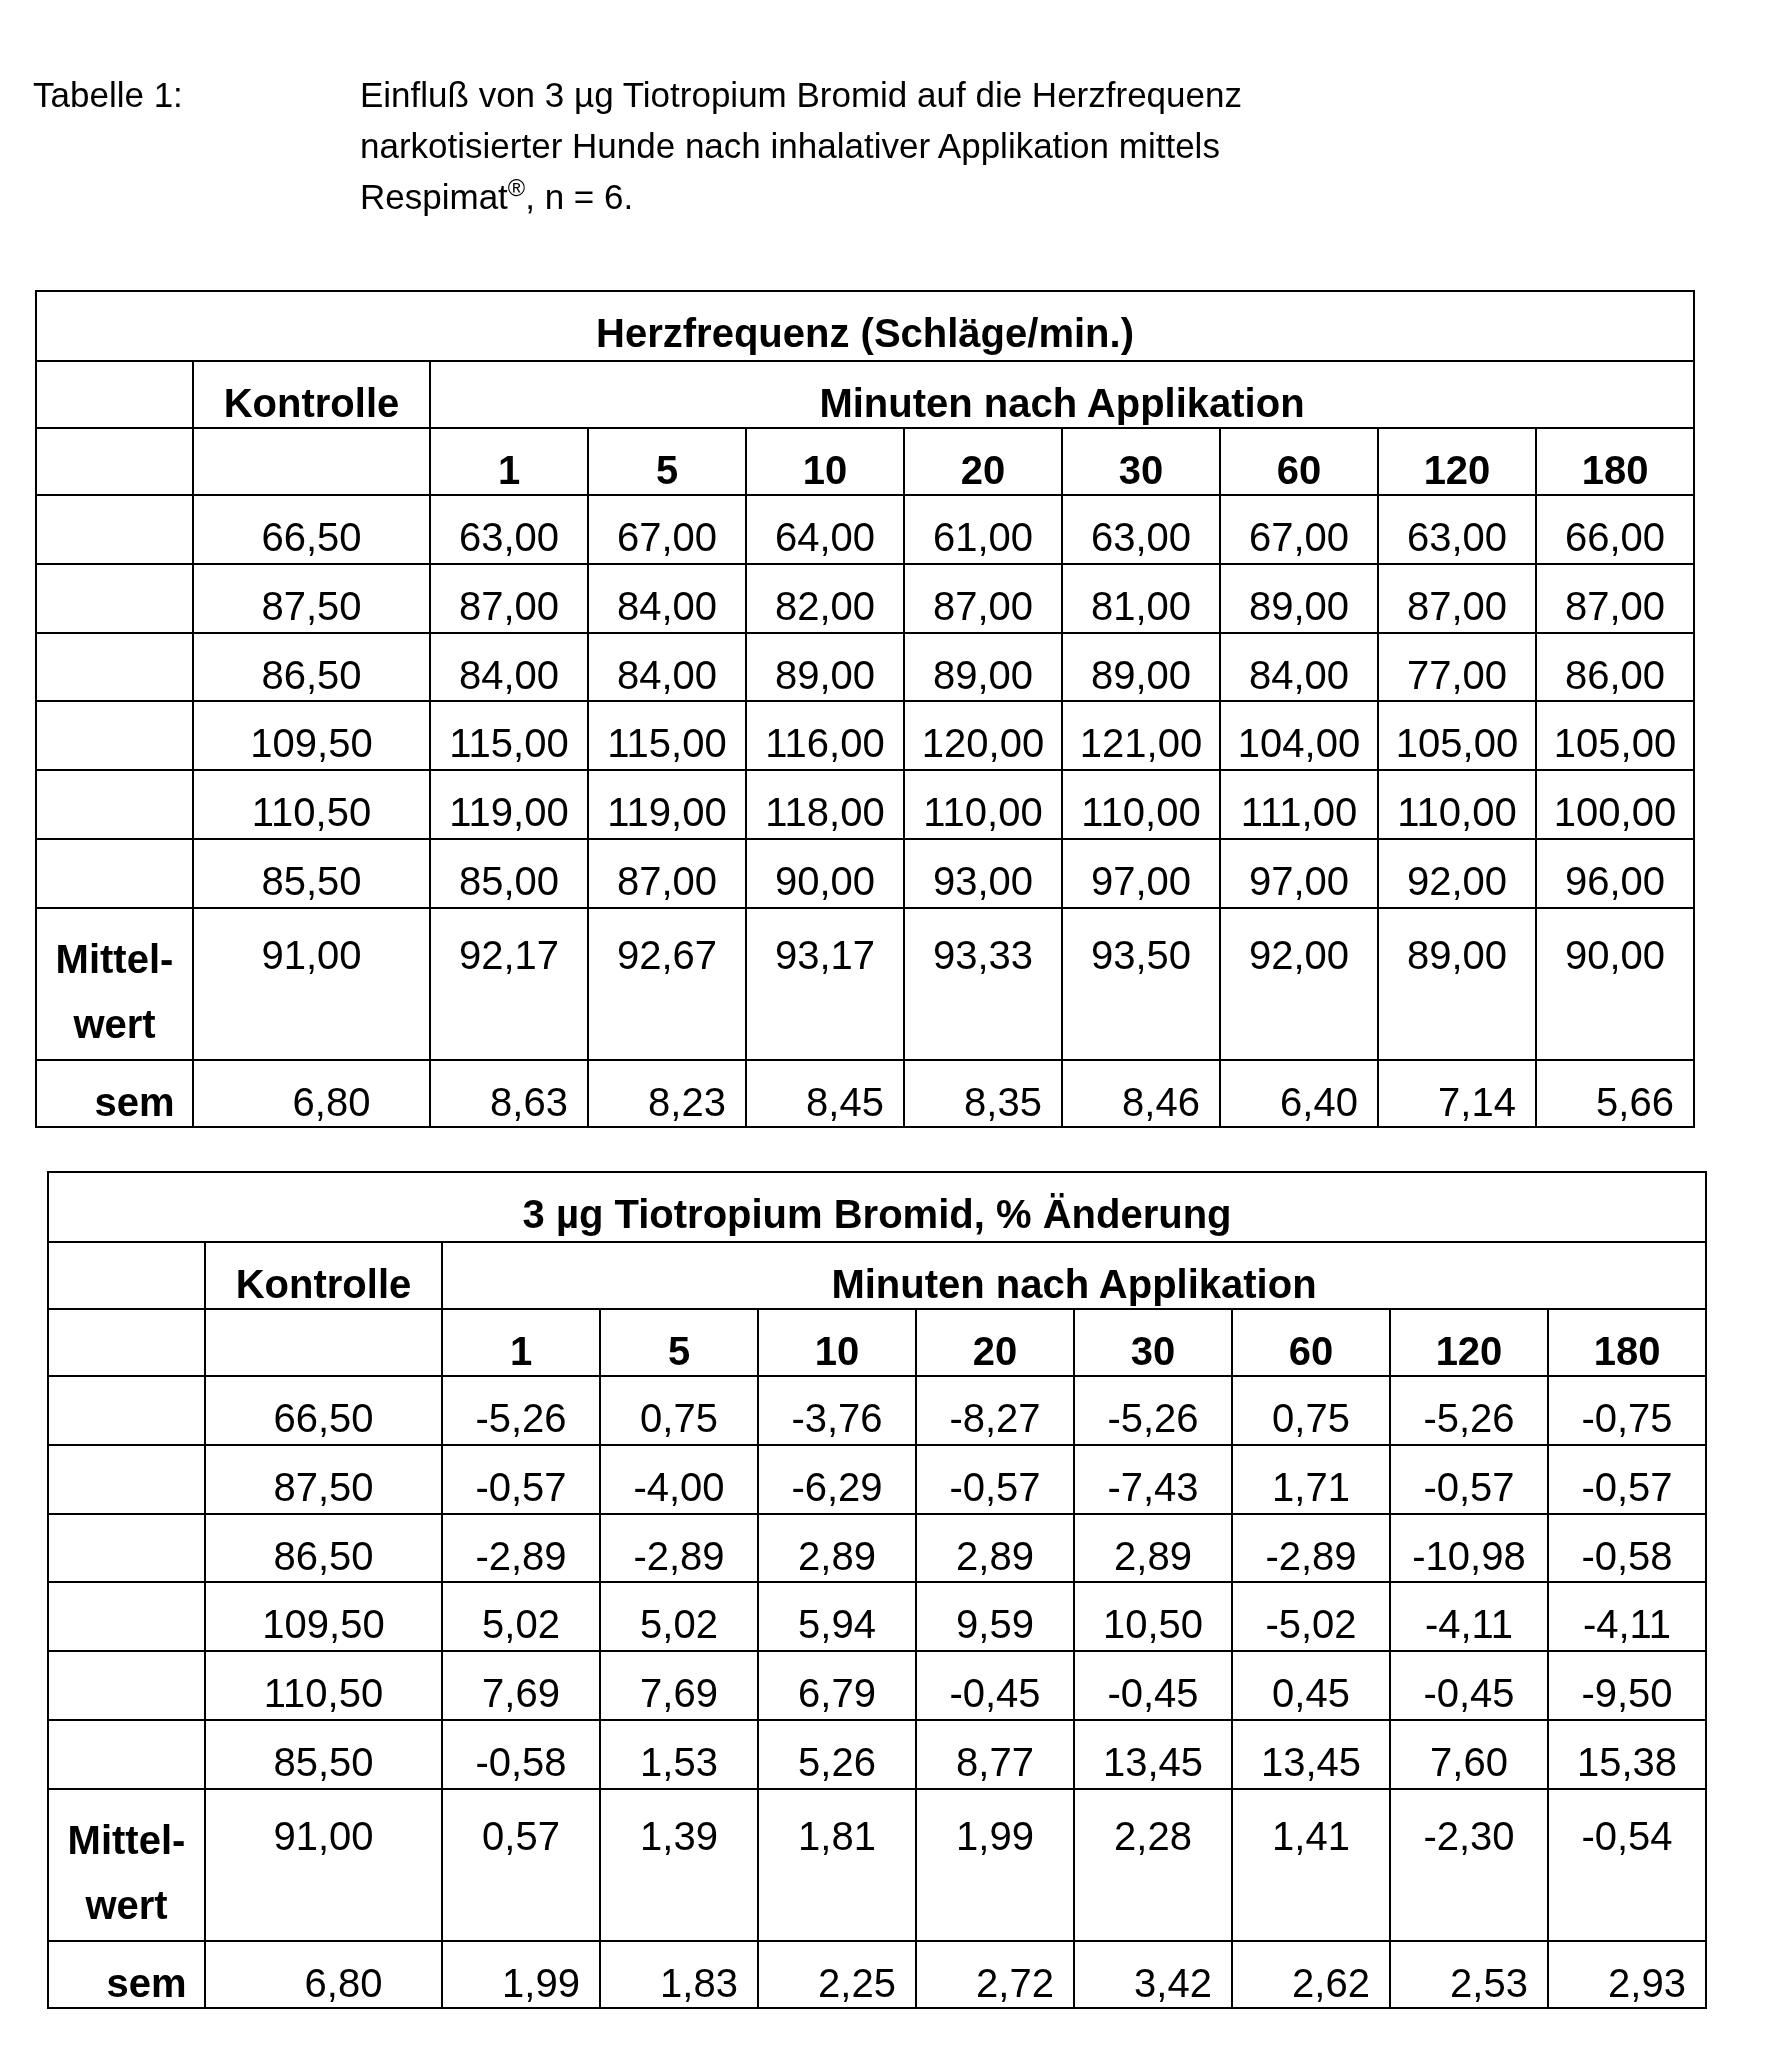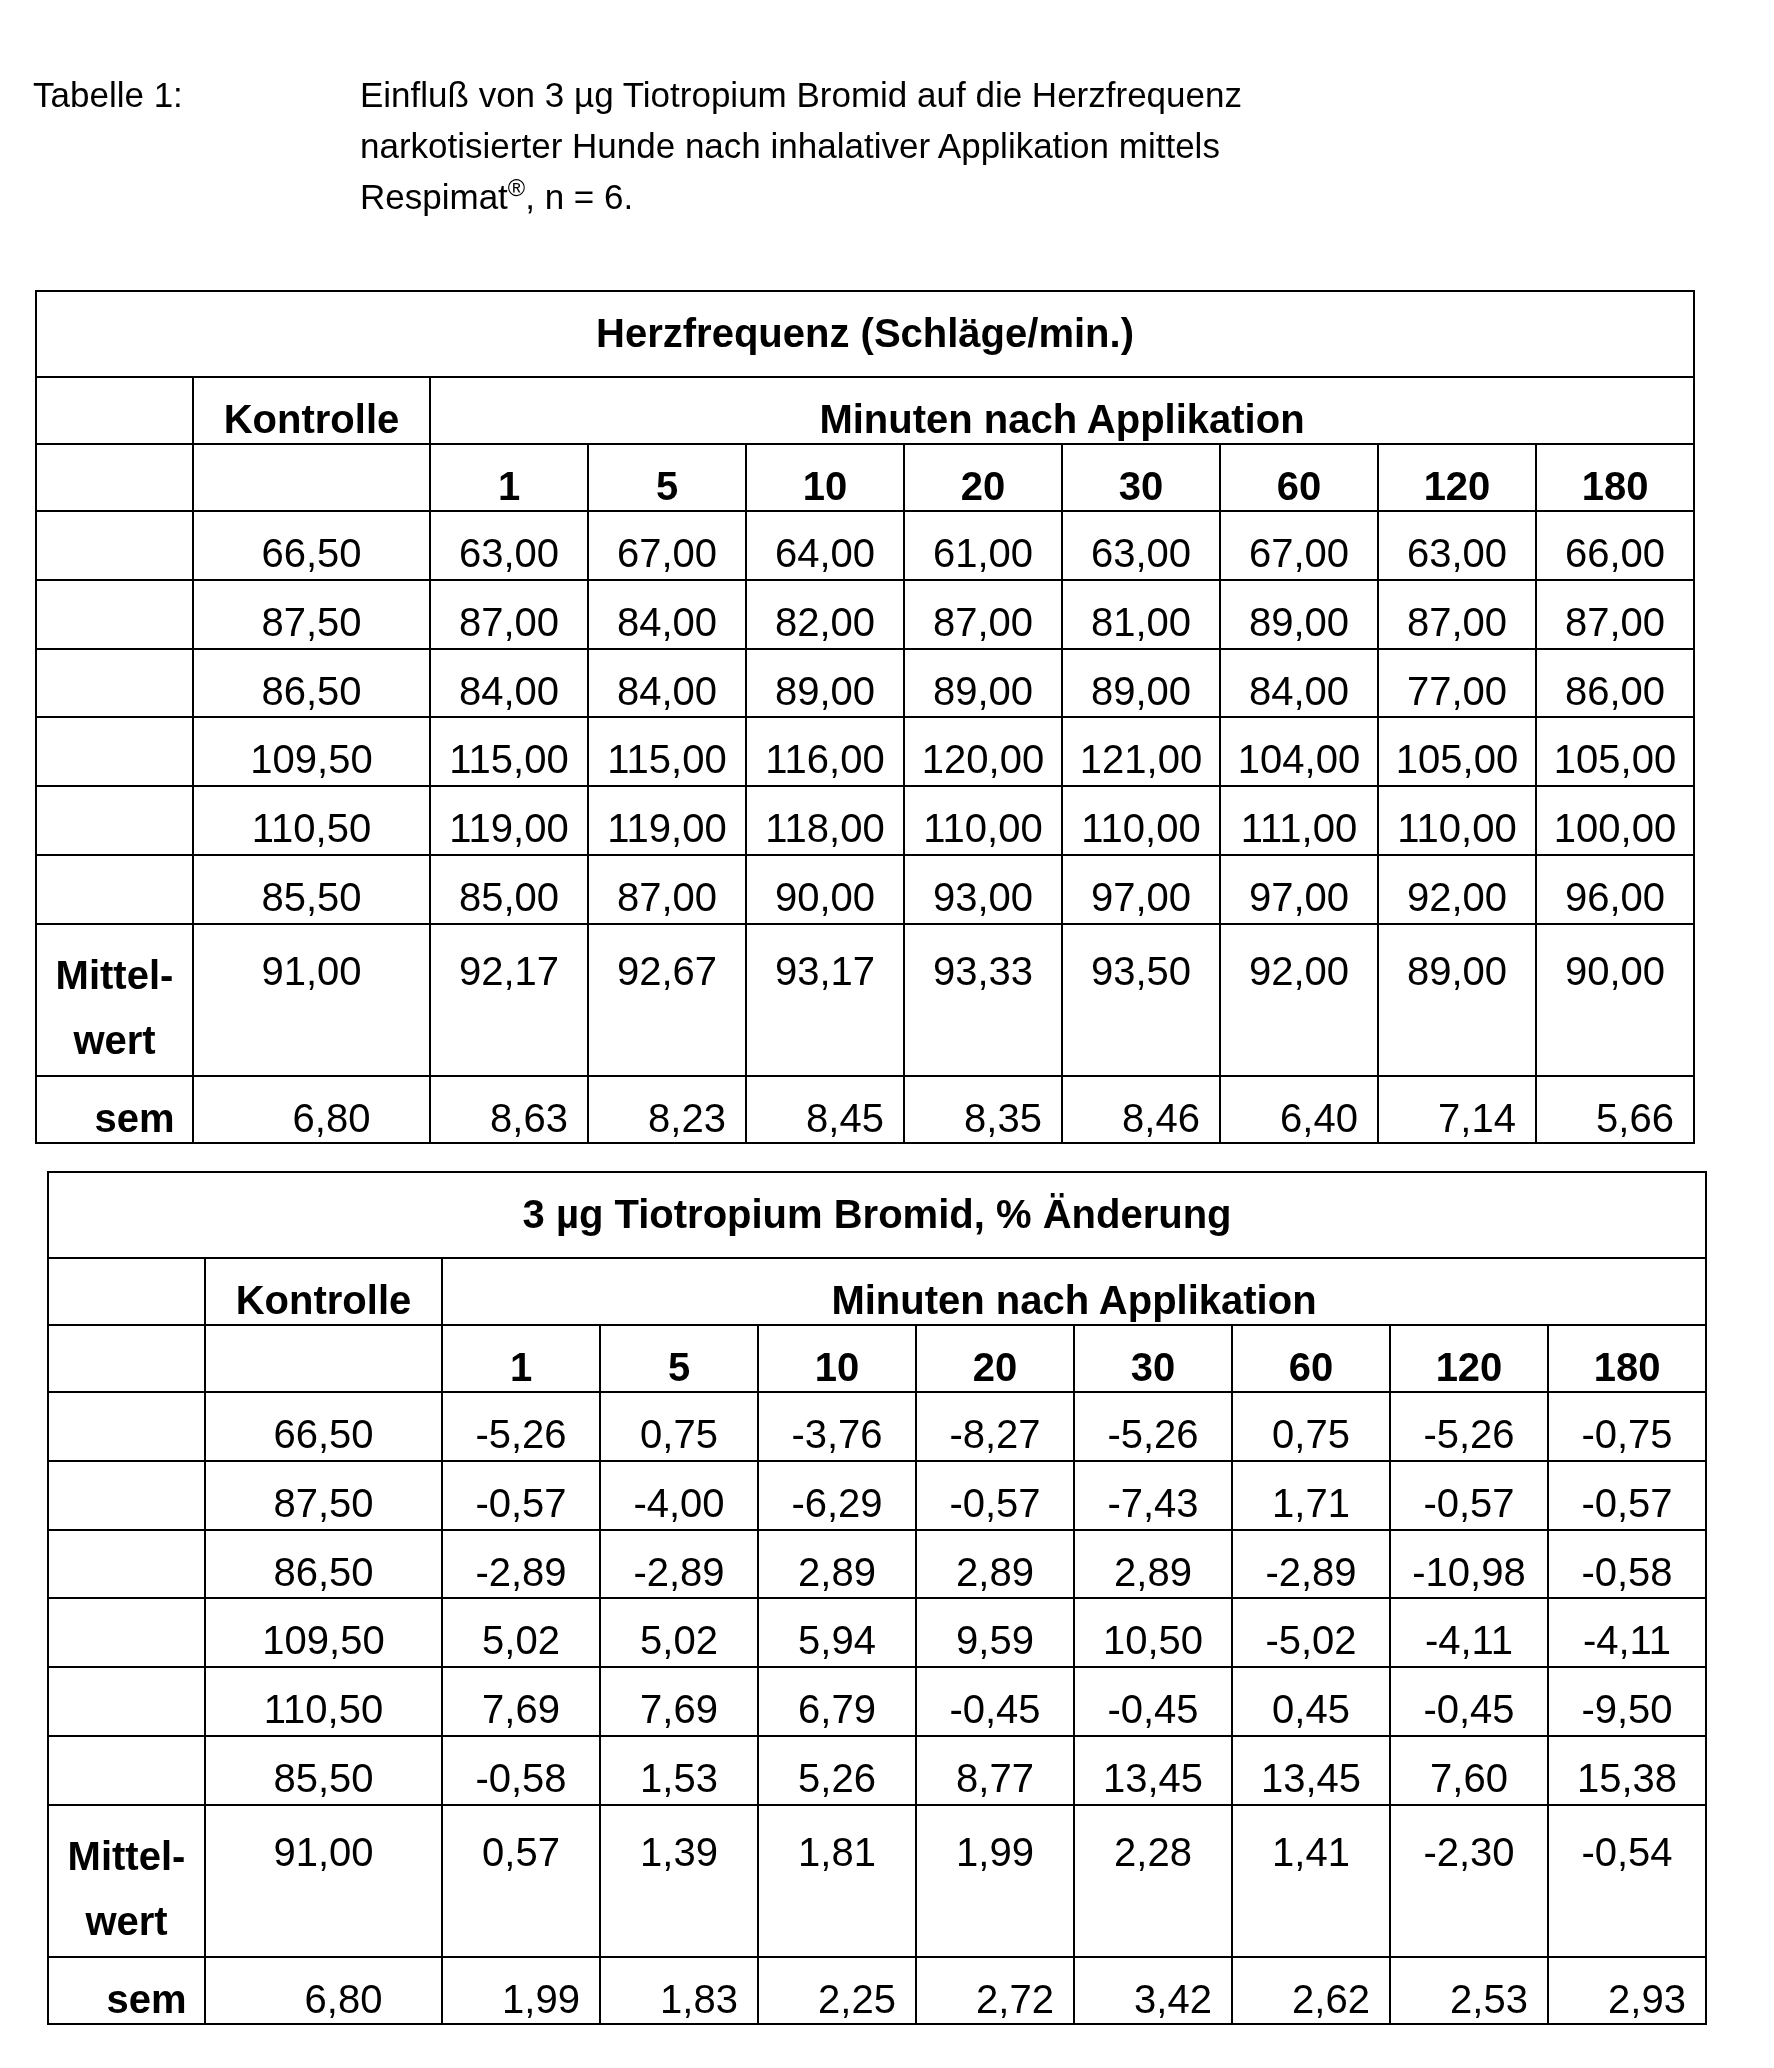--- a/index.html
+++ b/index.html
@@ -17,21 +17,21 @@
     position: absolute; left: 35px; width: 1658px;
     border-collapse: collapse; table-layout: fixed;
     font-size: 40px;
   }
   table.data td {
     border: 2.7px solid #000; padding: 0; text-align: center;
     height: 65px; vertical-align: bottom; line-height: 47px;
     white-space: nowrap; overflow: hidden;
   }
   table.data td.bold { font-weight: bold; }
-  table.data td.title { vertical-align: bottom; padding-bottom: 19px; }
+  table.data td.title { vertical-align: bottom; padding-bottom: 3px; }
   table.data tr.mean td { height: 131px; vertical-align: top; padding-top: 19px; line-height: 55px; }
   table.data tr.mean td.rowlabel { padding-top: 18px; line-height: 65px; }
   table.data tr.sem td { vertical-align: bottom; padding-left: 40px; }
   table.data tr.data-row td { padding-bottom: 1.8px; }
   col.c0 { width: 157px; }
   col.c1 { width: 237px; }
   col.cm { width: 158px; }
   #table1 { top: 290px; }
   #table2 { top: 1171px; margin-left: 12px; }
 </style>

